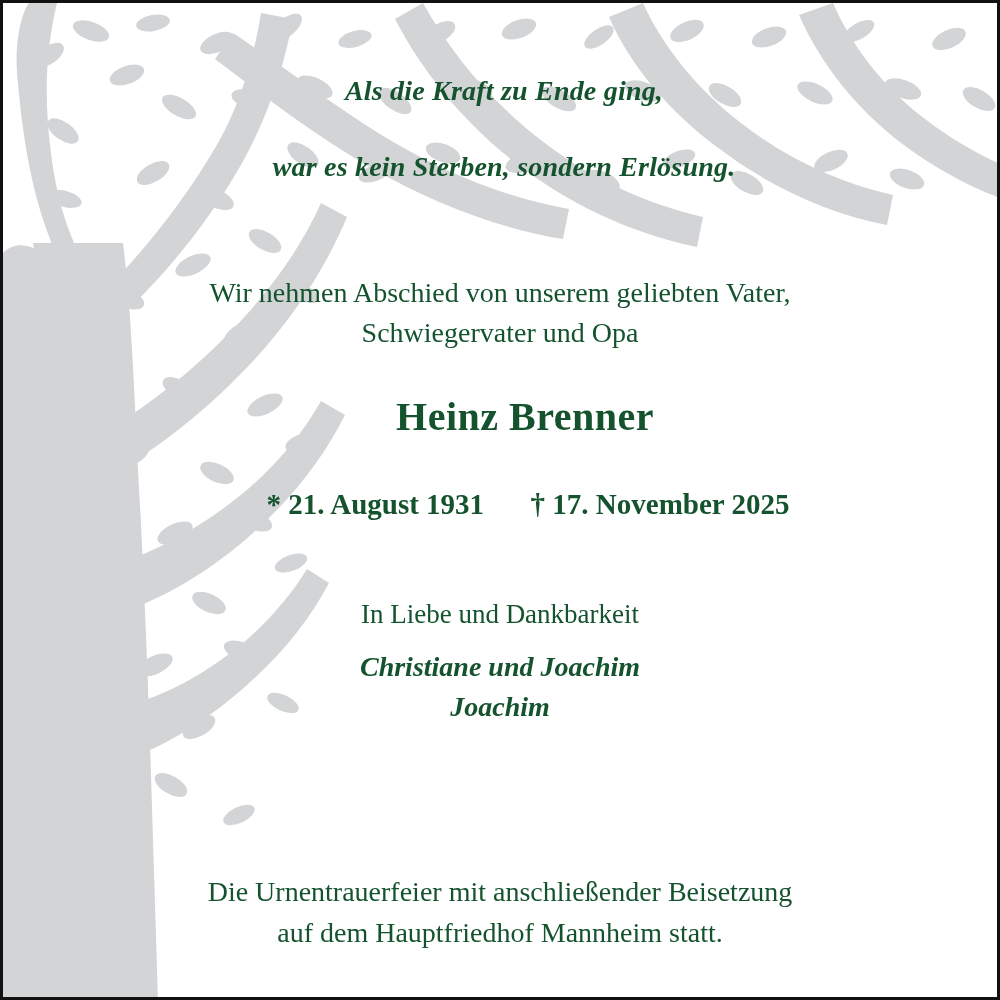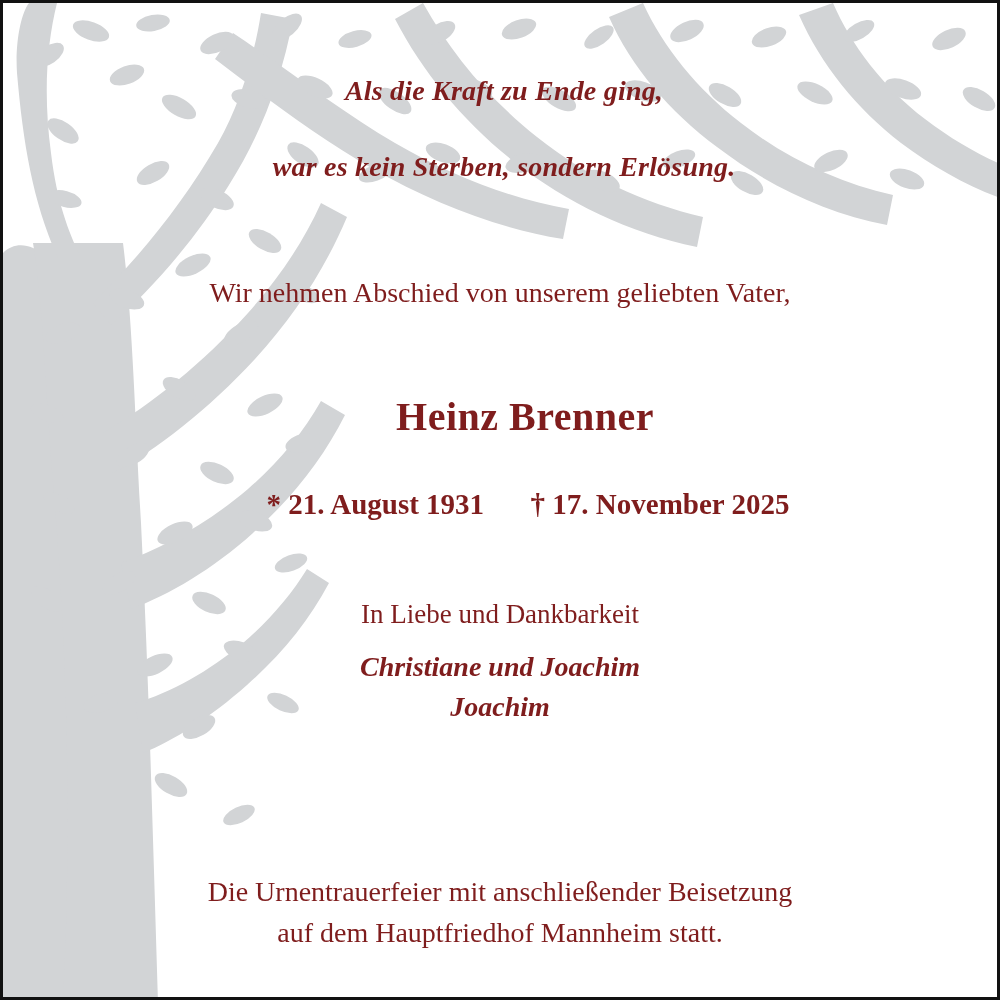--- a/index.html
+++ b/index.html
@@ -9,21 +9,21 @@
   }
   .card {
     position: relative;
     width: 1000px;
     height: 1000px;
     background: #ffffff;
     overflow: hidden;
     box-sizing: border-box;
     border: 3px solid #111111;
     font-family: "Liberation Serif", "DejaVu Serif", serif;
-    color: #7f1d1d;
+    color: #14532d;
   }
   .tree-layer {
     position: absolute;
     left: 0;
     top: 0;
     width: 1000px;
     height: 1000px;
     z-index: 0;
     pointer-events: none;
   }
@@ -206,20 +206,21 @@
 
   <div class="content">
 
     <div class="motto">
       <span class="line1">Als die Kraft zu Ende ging,</span>
       <span class="line2">war es kein Sterben, sondern Erlösung.</span>
     </div>
 
     <div class="intro">
       <span>Wir nehmen Abschied von unserem geliebten Vater,</span>
+      <span>Schwiegervater und Opa</span>
     </div>
 
     <div class="name">Heinz Brenner</div>
 
     <div class="dates">
       <span>*</span>
       <span>21. August 1931</span>
       <span class="gap"></span>
       <span>†</span>
       <span>17. November 2025</span>

